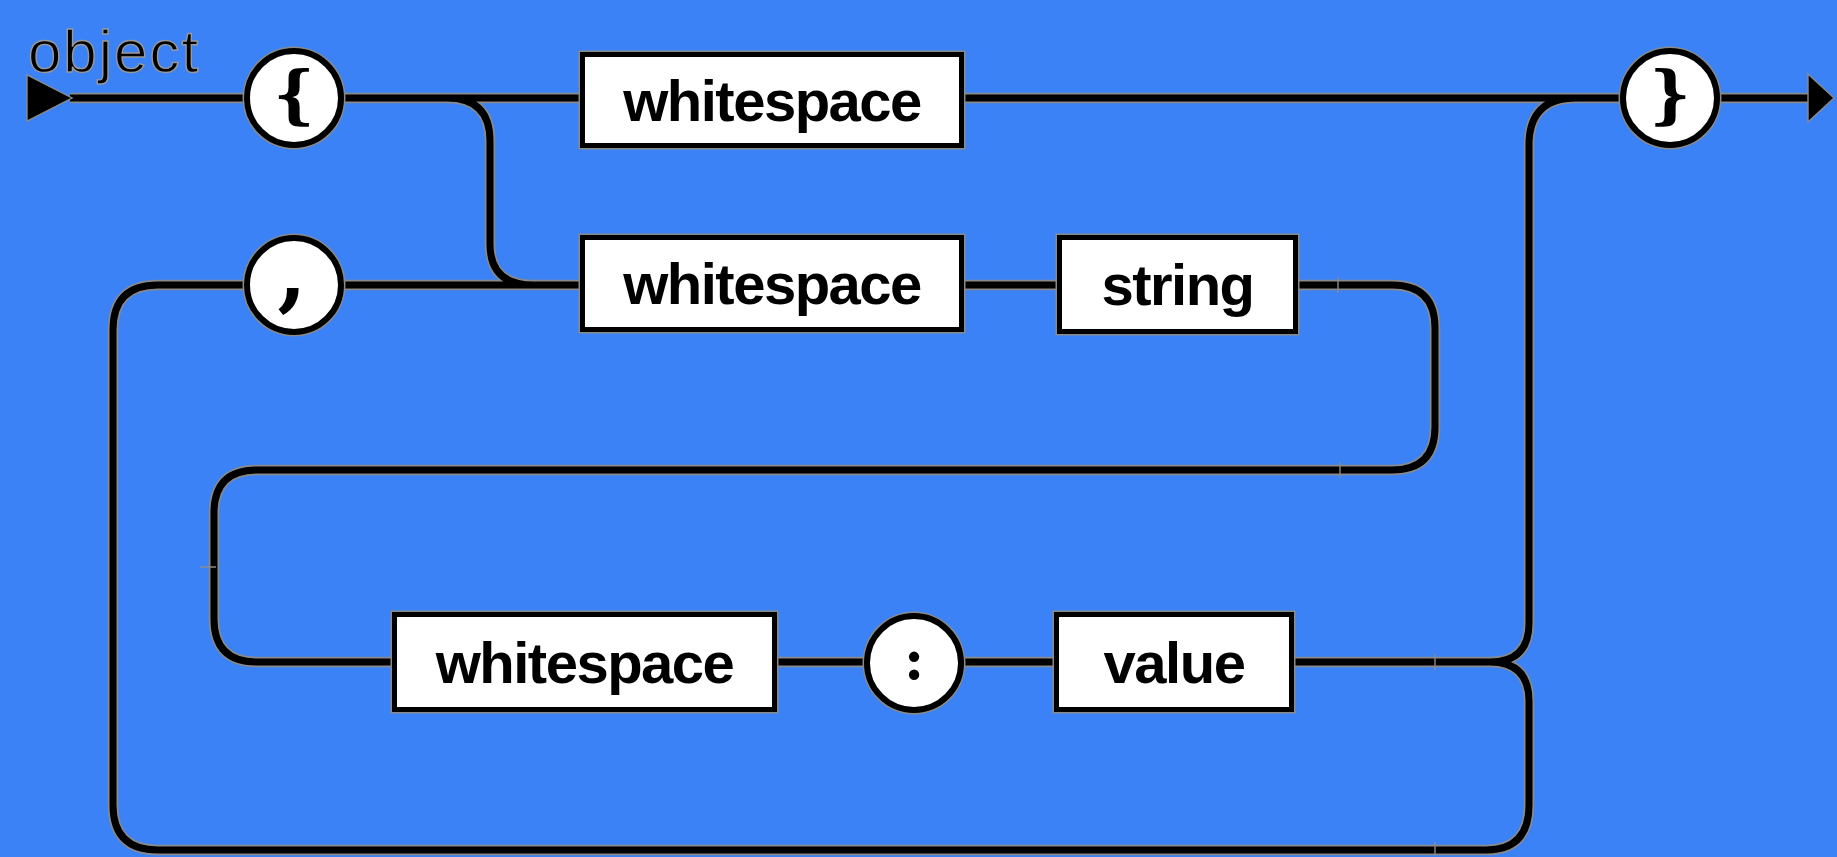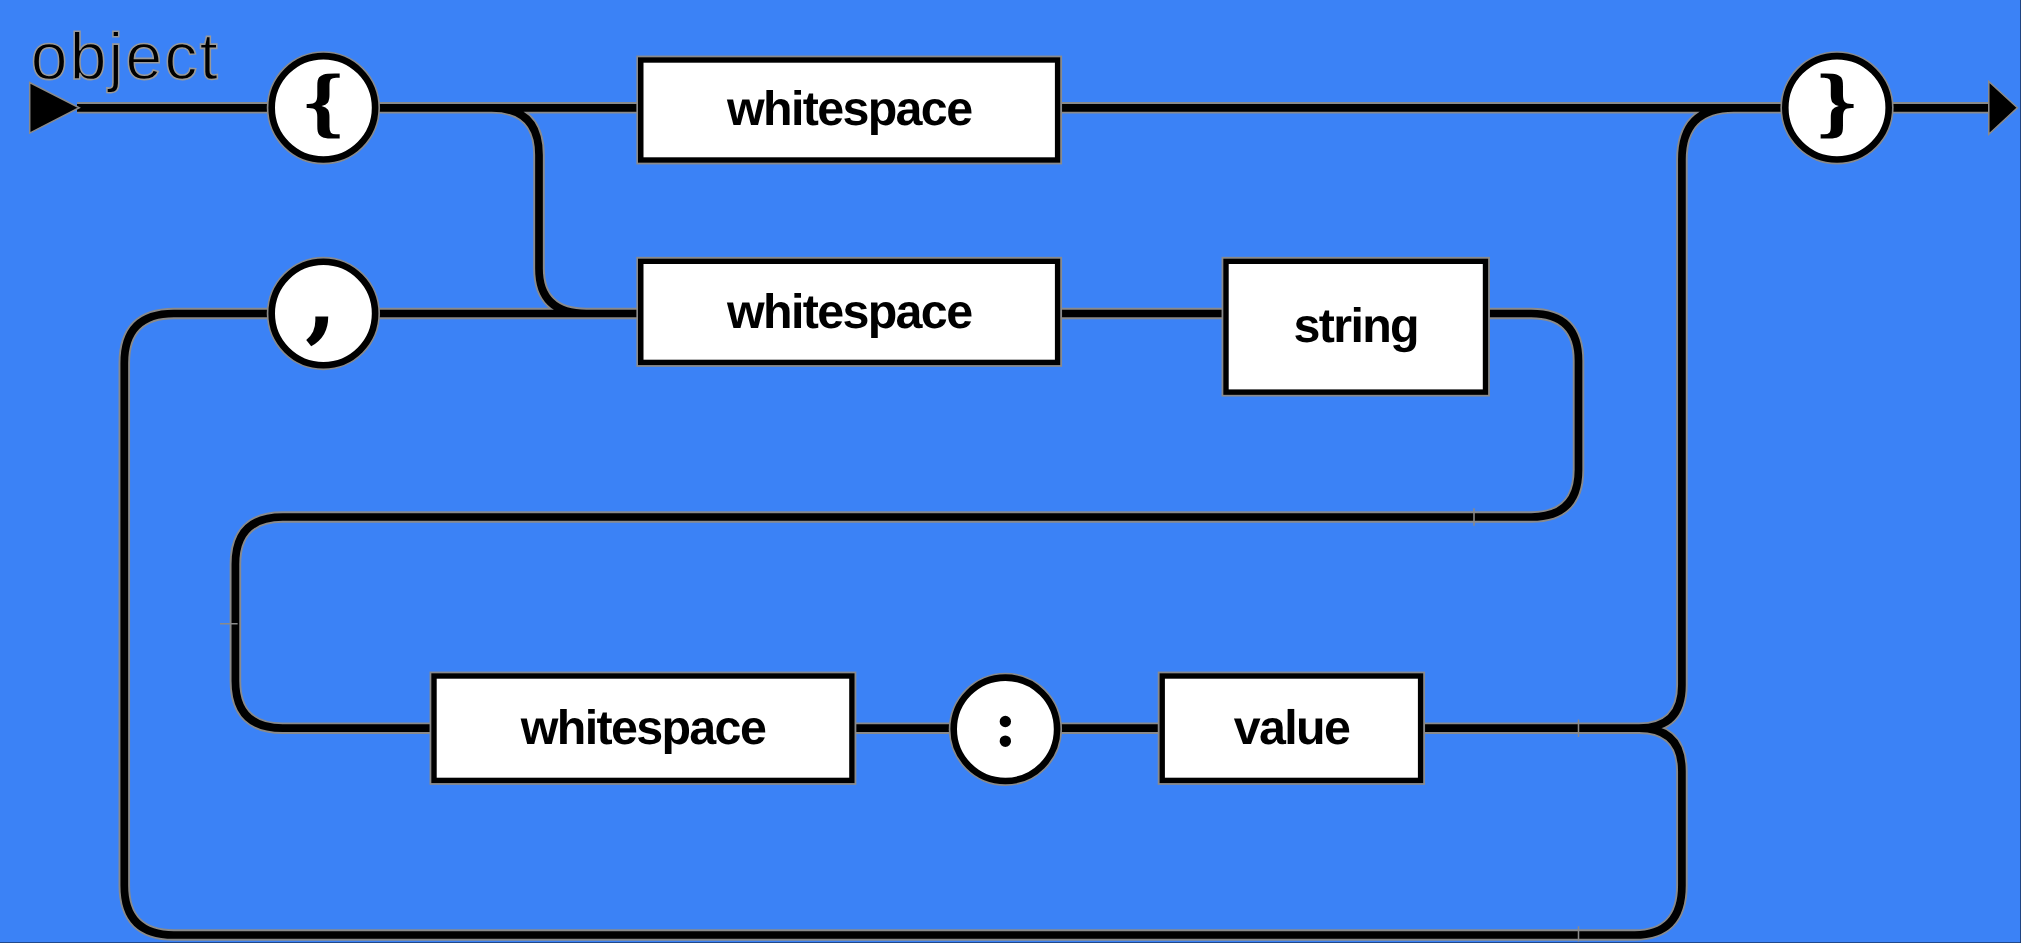--- a/index.html
+++ b/index.html
@@ -14,21 +14,21 @@
   .arrow{fill:#000;stroke:#8a8a8a;stroke-width:1.4;stroke-linejoin:miter;}
   .ghost-label{
     font-family:"Liberation Sans",sans-serif;font-size:60px;letter-spacing:2px;
     fill:#000;stroke:#999;stroke-width:1.4;
   }
   .node-box{
     position:absolute;box-sizing:border-box;background:#fff;border:5px solid #000;
     box-shadow:0 0 0 1.5px #8a8a8a;display:flex;align-items:center;justify-content:center;
   }
   .node-box .box-label{
-    font-weight:bold;font-size:44px;letter-spacing:-1.5px;color:#000;
+    font-weight:bold;font-size:58px;letter-spacing:-1.5px;color:#000;
     font-family:"Liberation Sans",sans-serif;white-space:nowrap;
   }
   .node-circle{
     position:absolute;box-sizing:border-box;width:100px;height:100px;border-radius:50%;
     background:#fff;border:6px solid #000;box-shadow:0 0 0 1.5px #8a8a8a;
     display:flex;align-items:center;justify-content:center;
   }
   .glyph{
     font-family:"DejaVu Serif",serif;font-weight:bold;color:#000;line-height:1;
   }
@@ -85,21 +85,21 @@
   <div class="node-circle" style="left:864px;top:613px;">
     <span class="glyph glyph-colon">:</span>
   </div>
 
   <div class="node-box" style="left:580px;top:52px;width:384px;height:96px;">
     <span class="box-label">whitespace</span>
   </div>
   <div class="node-box" style="left:580px;top:235px;width:384px;height:97px;">
     <span class="box-label">whitespace</span>
   </div>
-  <div class="node-box" style="left:1112px;top:235px;width:241px;height:124px;align-items:center;">
+  <div class="node-box" style="left:1057px;top:235px;width:241px;height:99px;align-items:center;">
     <span class="box-label">string</span>
   </div>
   <div class="node-box" style="left:392px;top:612px;width:385px;height:100px;">
     <span class="box-label">whitespace</span>
   </div>
   <div class="node-box" style="left:1054px;top:612px;width:240px;height:100px;">
     <span class="box-label">value</span>
   </div>
 
 </div>

